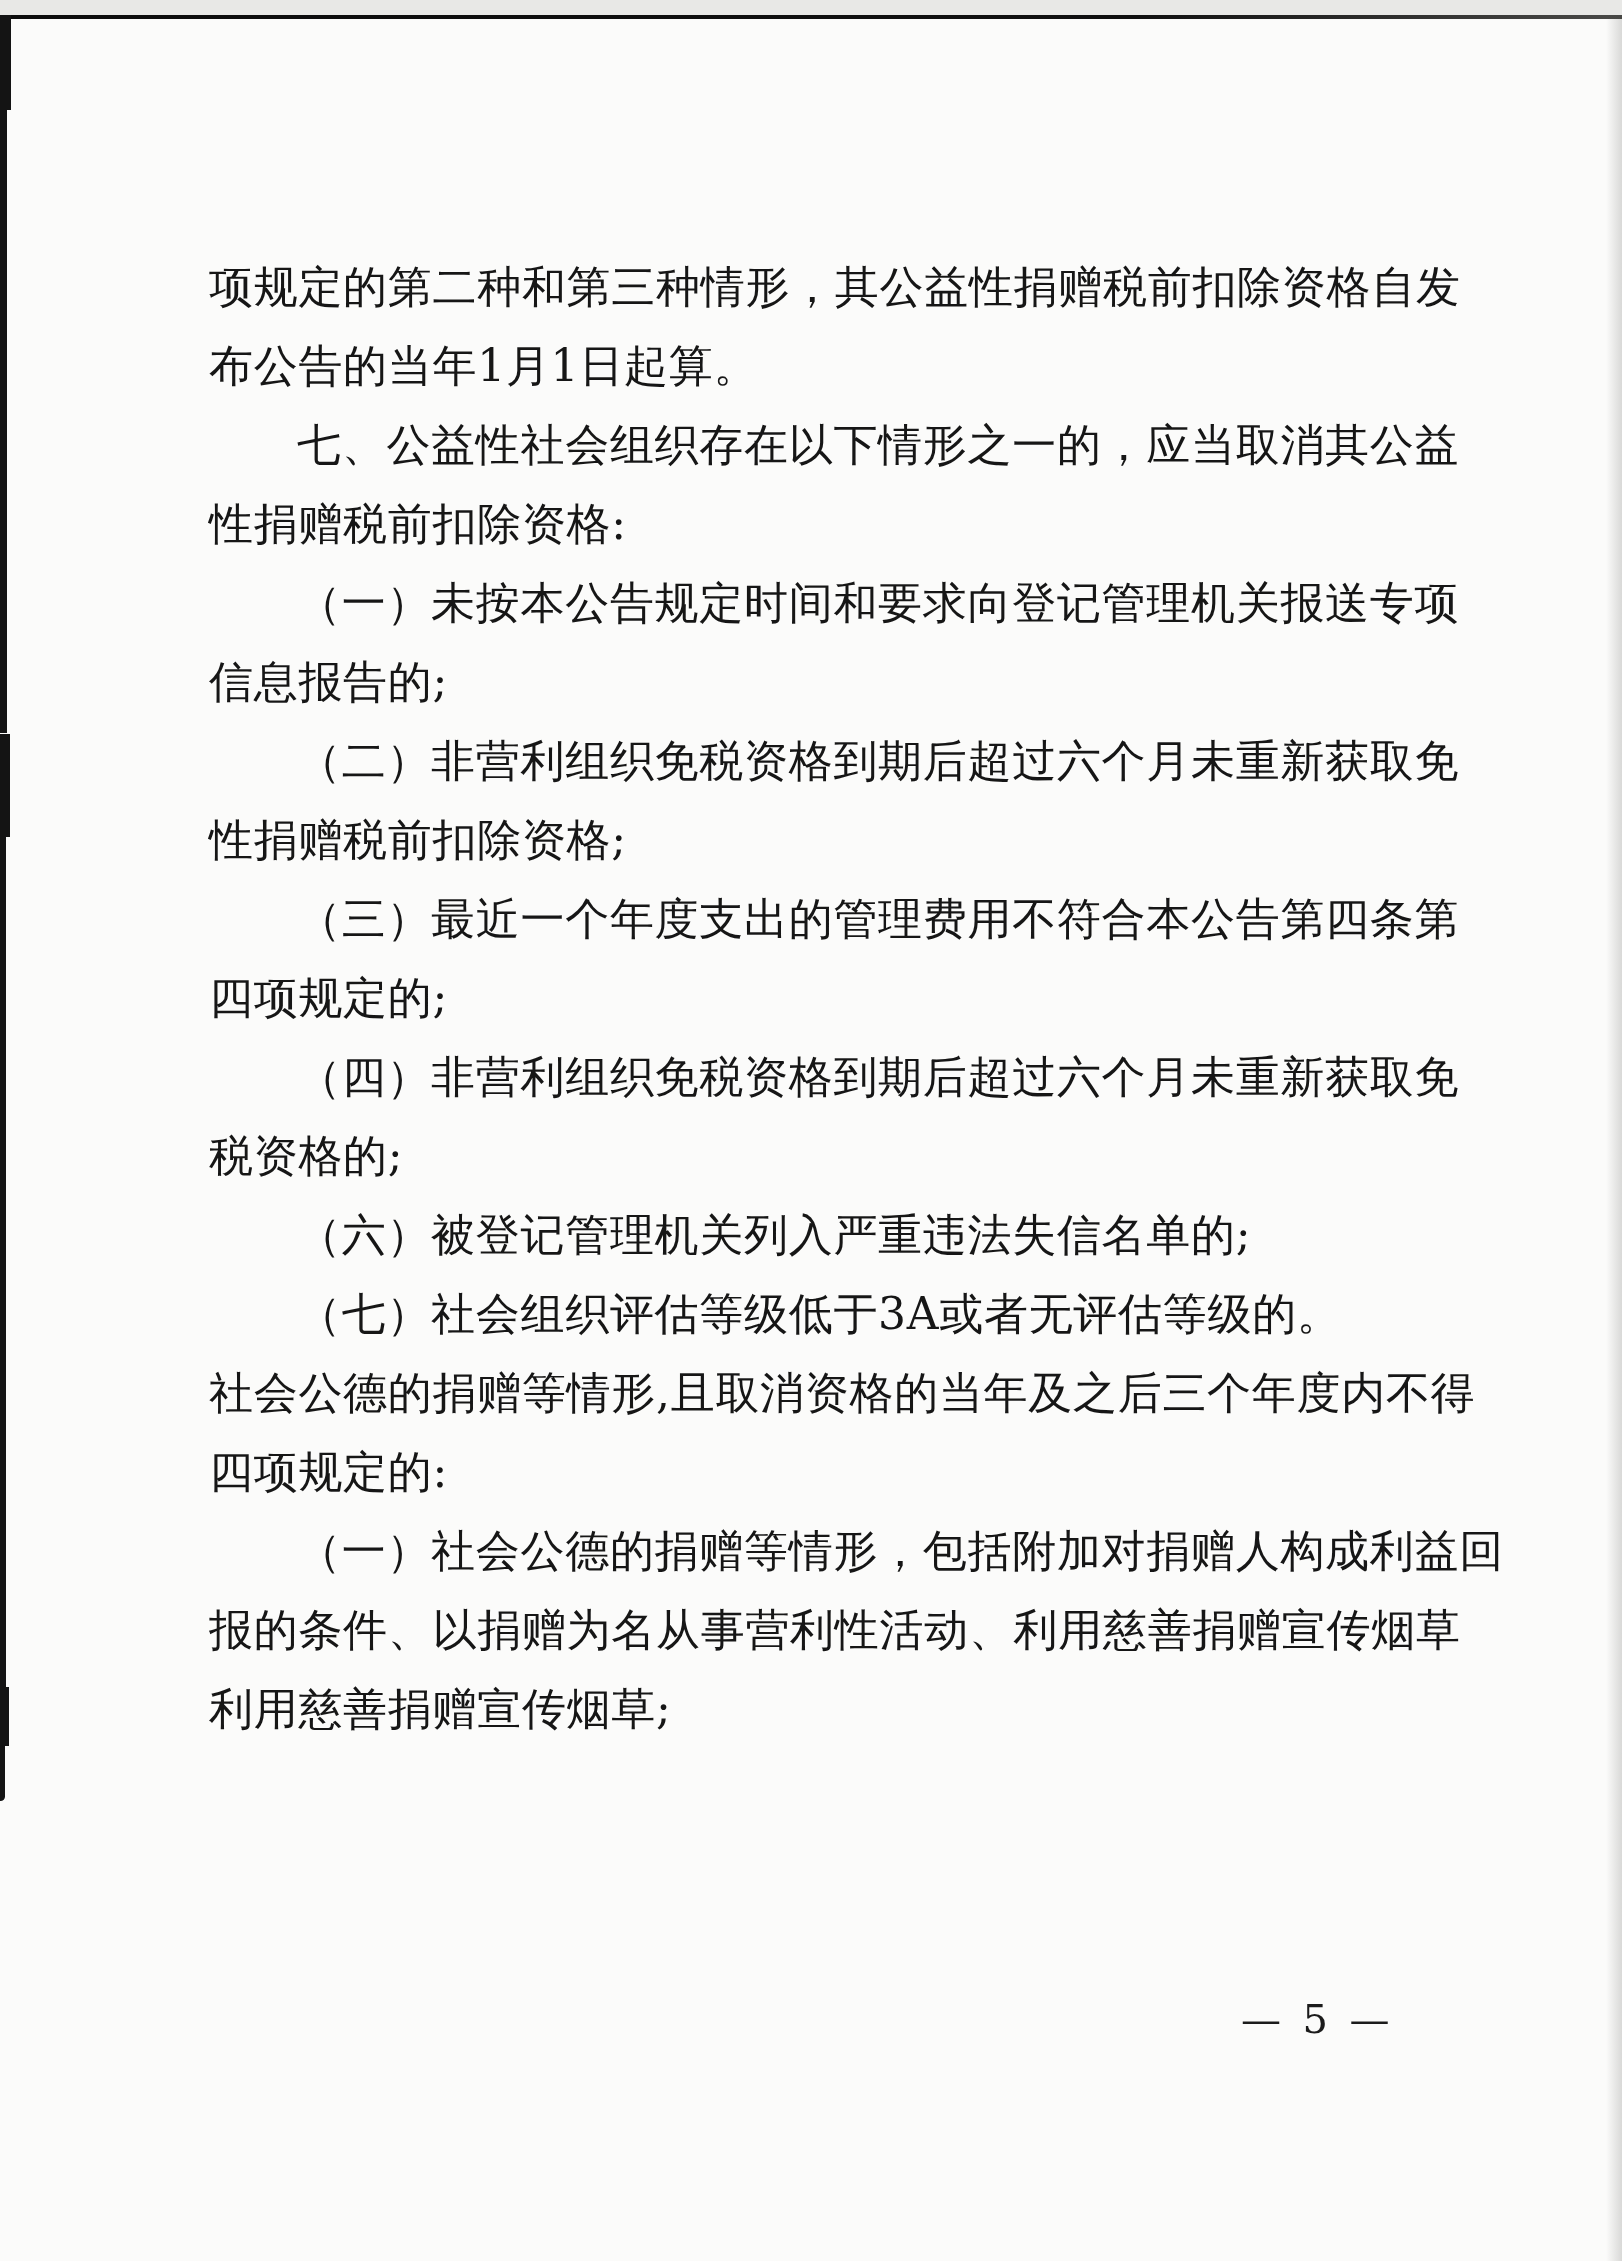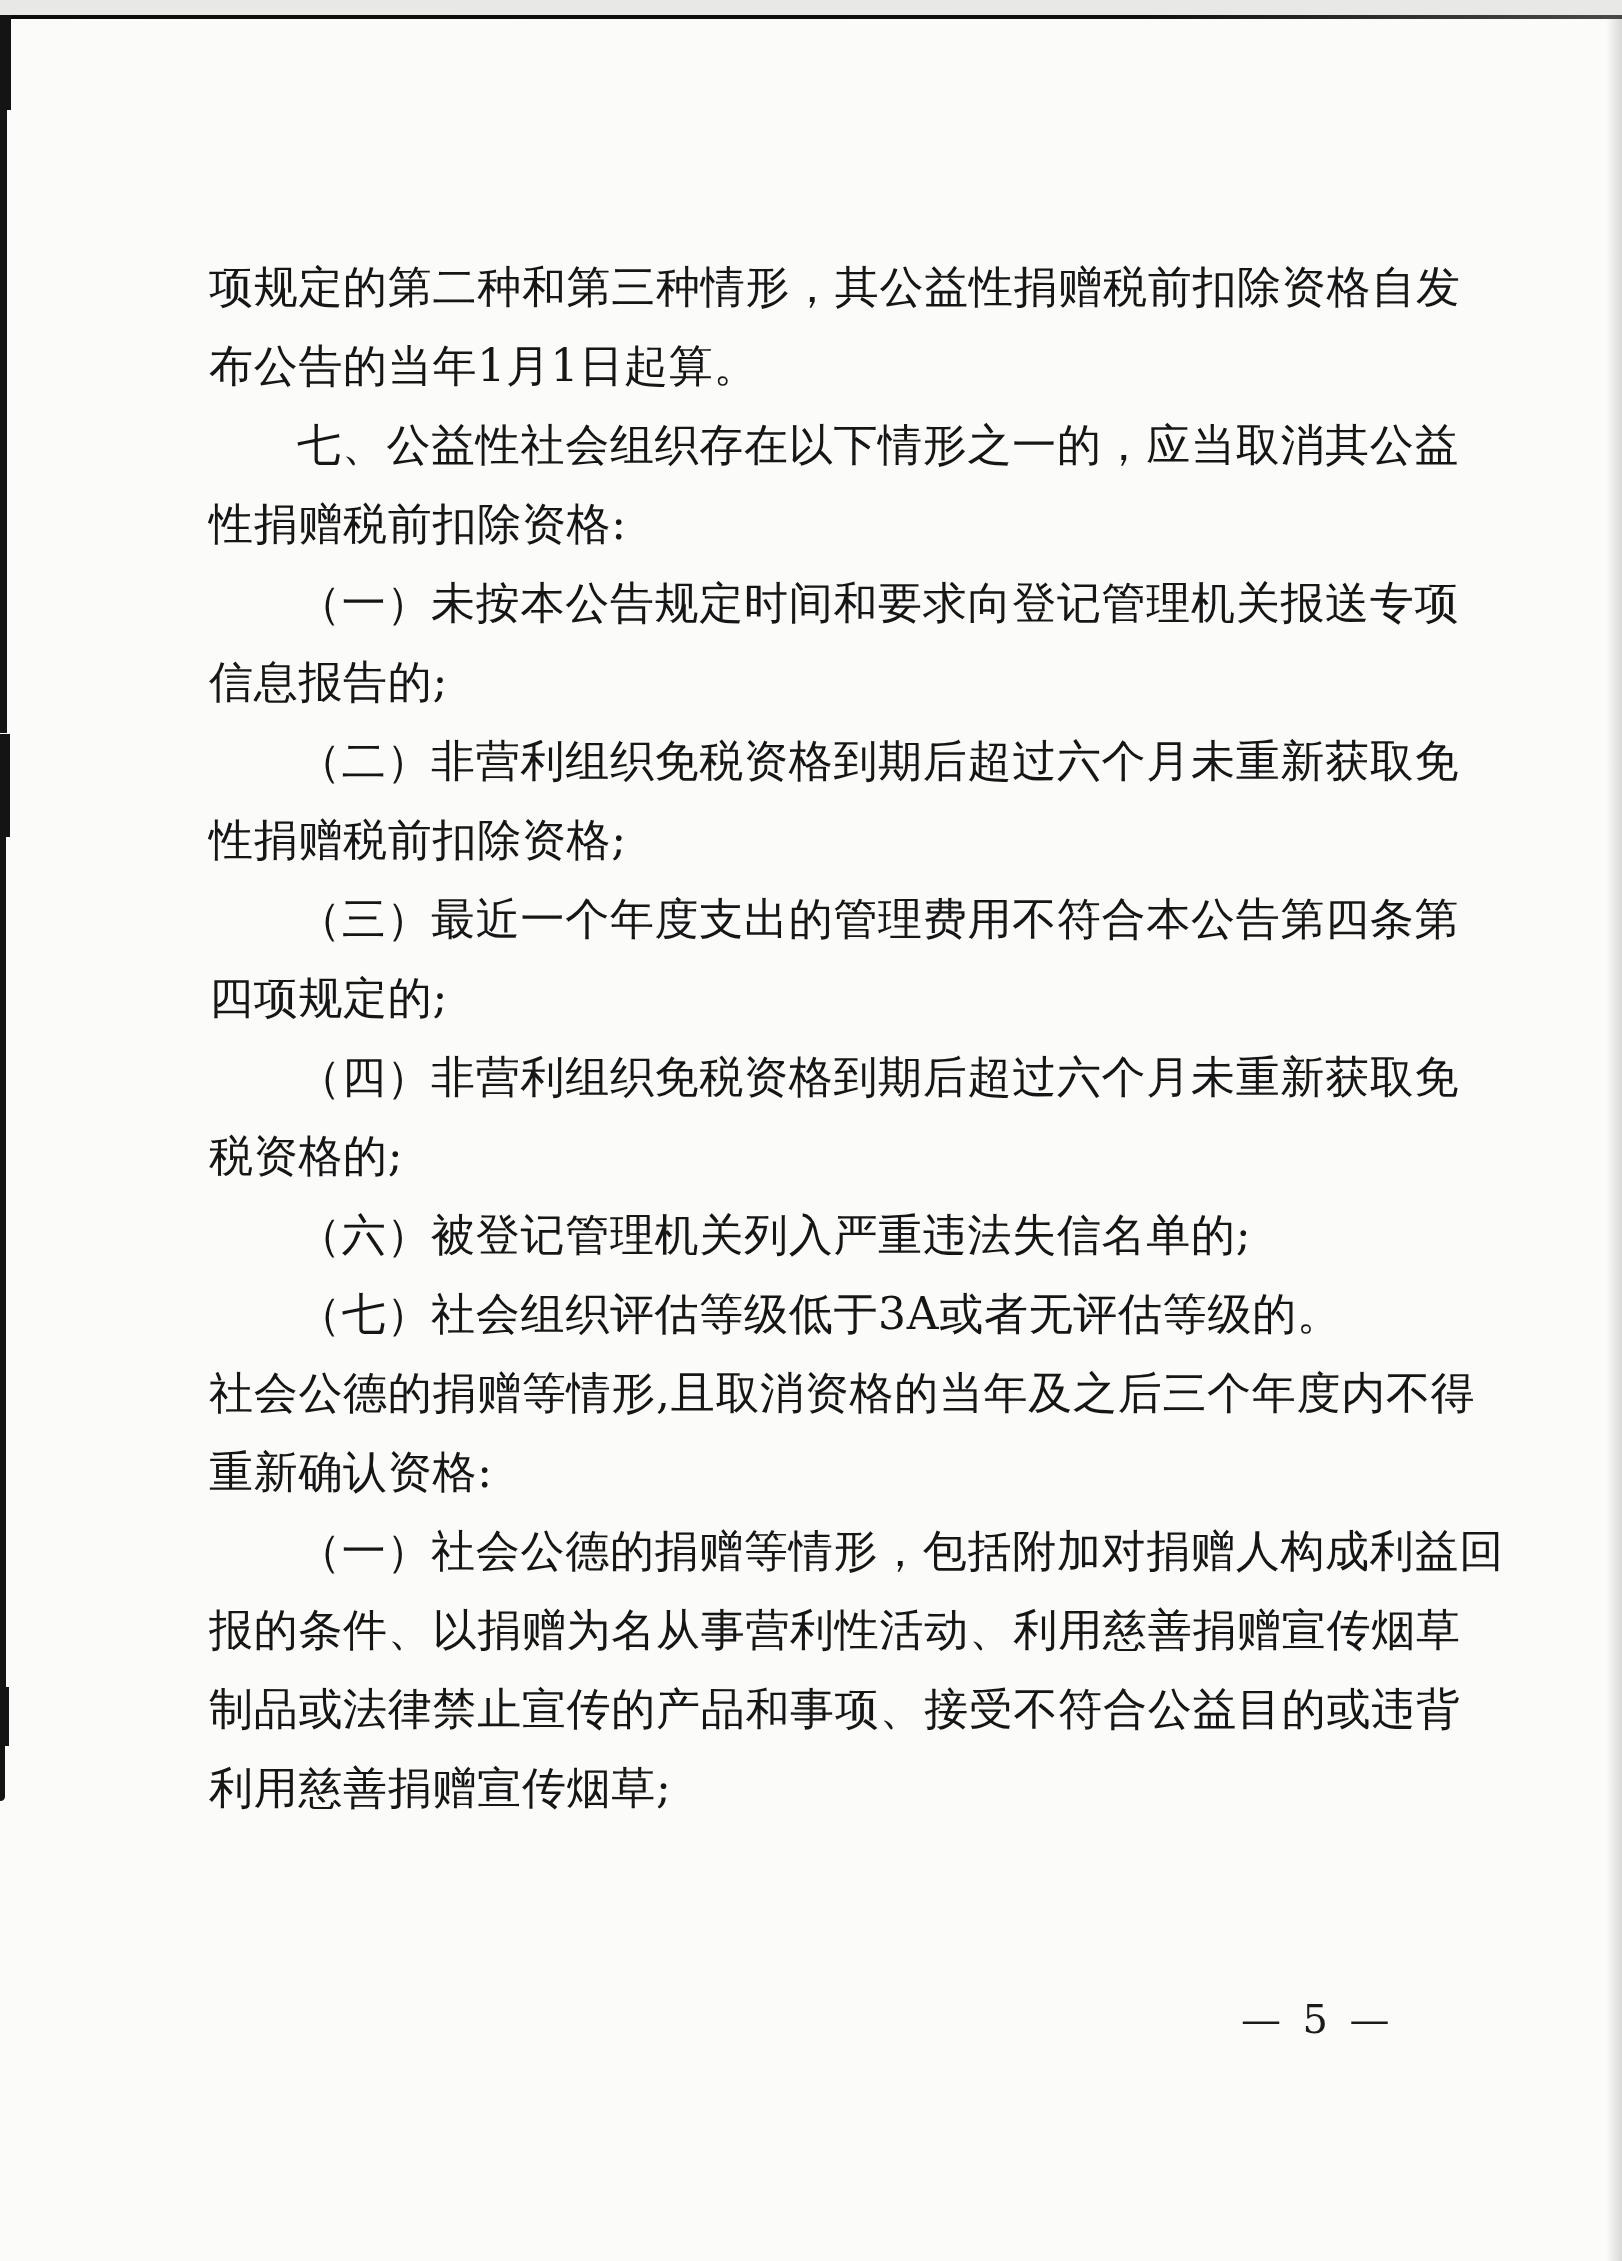--- a/index.html
+++ b/index.html
@@ -87,23 +87,22 @@
     <div class="ln">信息报告的;</div>
     <div class="ln ind">（二）非营利组织免税资格到期后超过六个月未重新获取免</div>
     <div class="ln">性捐赠税前扣除资格;</div>
     <div class="ln ind">（三）最近一个年度支出的管理费用不符合本公告第四条第</div>
     <div class="ln">四项规定的;</div>
     <div class="ln ind">（四）非营利组织免税资格到期后超过六个月未重新获取免</div>
     <div class="ln">税资格的;</div>
     <div class="ln ind">（六）被登记管理机关列入严重违法失信名单的;</div>
     <div class="ln ind">（七）社会组织评估等级低于3A或者无评估等级的。</div>
     <div class="ln">社会公德的捐赠等情形,且取消资格的当年及之后三个年度内不得</div>
-    <div class="ln">重新确认资格:</div>
+    <div class="ln">四项规定的:</div>
     <div class="ln ind">（一）社会公德的捐赠等情形，包括附加对捐赠人构成利益回</div>
     <div class="ln">报的条件、以捐赠为名从事营利性活动、利用慈善捐赠宣传烟草</div>
-    <div class="ln">制品或法律禁止宣传的产品和事项、接受不符合公益目的或违背</div>
     <div class="ln">利用慈善捐赠宣传烟草;</div>
   </div>
 
   <div class="pagenum">— 5 —</div>
 
 </div>
 
 
 </body></html>

